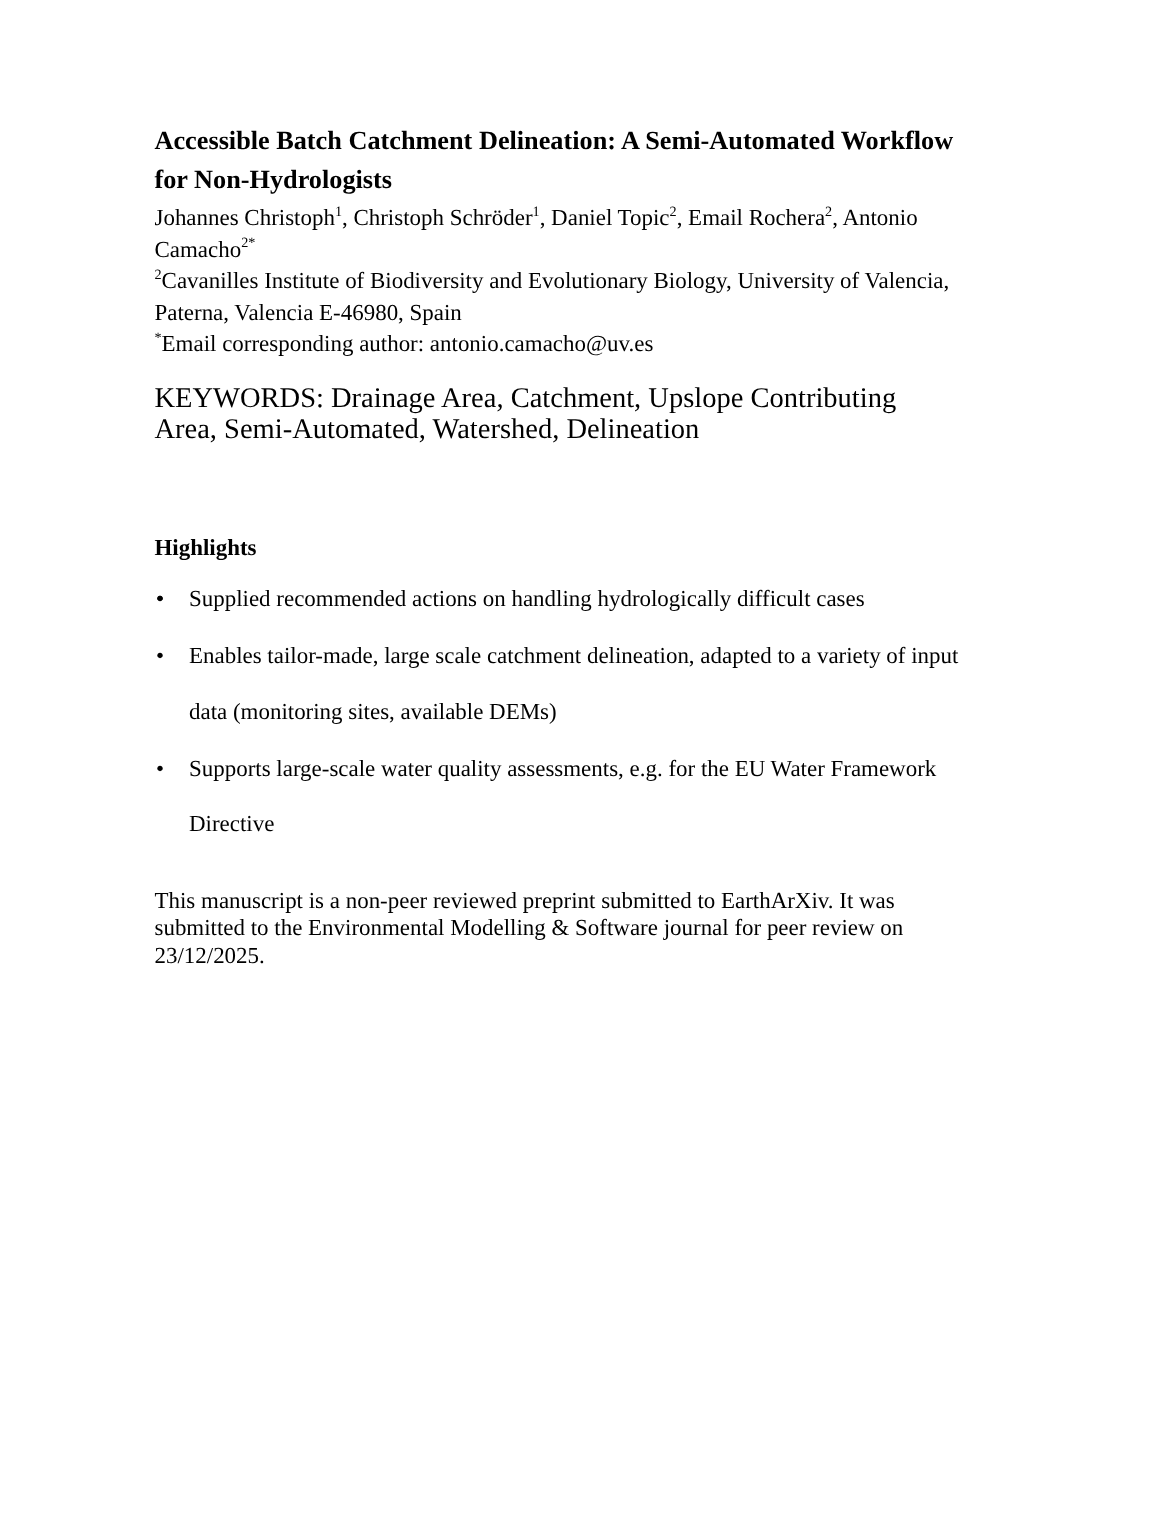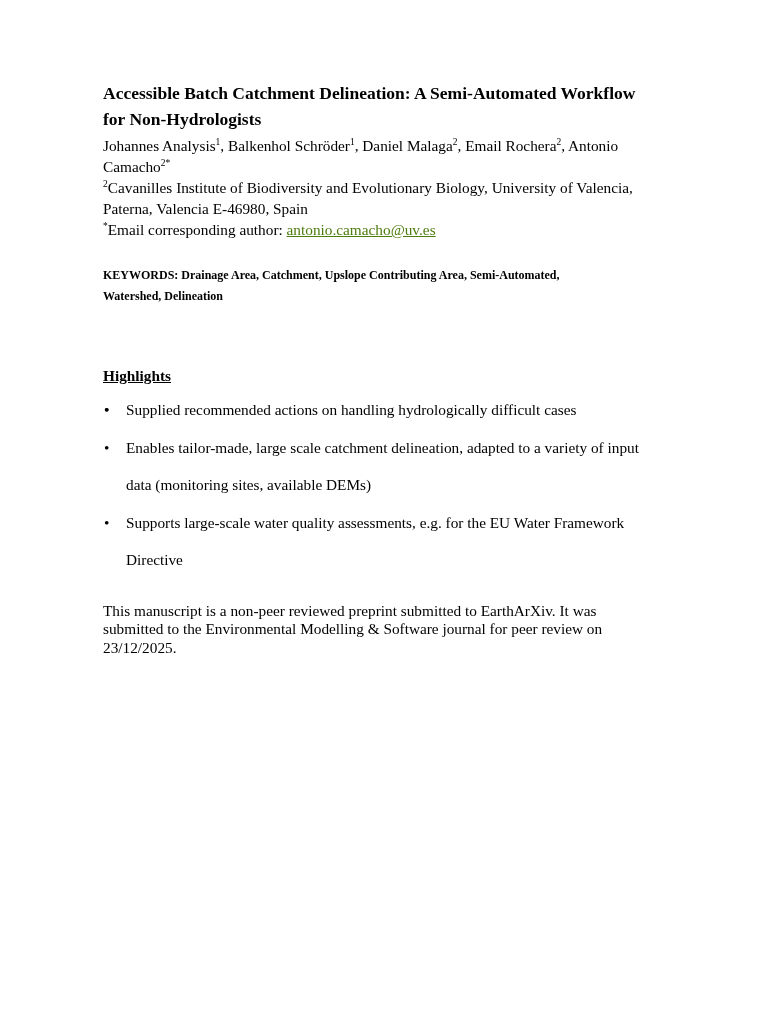--- a/index.html
+++ b/index.html
@@ -30,37 +30,35 @@
     max-width: 560px;
     font-size: 15.3px;
     line-height: 21px;
   }
   sup {
     font-size: 0.62em;
     line-height: 0;
     vertical-align: super;
   }
   .email-link {
-    color: #4d7c0f;
-    text-decoration: underline;
+    color: #000000;
     cursor: pointer;
   }
   .keywords {
-    margin: 25px 0 0 0;
+    margin: 15px 0 0 0;
     max-width: 505px;
-    font-size: 12px;
-    font-weight: bold;
+    font-size: 19px;
+    font-weight: normal;
     line-height: 21px;
   }
   .highlights-heading {
     margin: 58px 0 0 0;
     font-size: 15.3px;
     font-weight: bold;
     line-height: 21px;
-    text-decoration: underline;
   }
   ul.highlights {
     list-style: none;
     margin: 5px 0 0 0;
     padding: 0;
     max-width: 563px;
   }
   ul.highlights li {
     position: relative;
     padding-left: 23px;
@@ -81,21 +79,21 @@
   }
 </style>
 </head>
 <body>
 
 <div class="page">
 
   <h1 class="title">Accessible Batch Catchment Delineation: A Semi-Automated Workflow for Non-Hydrologists</h1>
 
   <div class="meta">
-    <p><span>Johannes Analysis</span><sup>1</sup><span>, Balkenhol Schröder</span><sup>1</sup><span>, Daniel Malaga</span><sup>2</sup><span>, Email Rochera</span><sup>2</sup><span>, Antonio Camacho</span><sup>2*</sup></p>
+    <p><span>Johannes Christoph</span><sup>1</sup><span>, Christoph Schröder</span><sup>1</sup><span>, Daniel Topic</span><sup>2</sup><span>, Email Rochera</span><sup>2</sup><span>, Antonio Camacho</span><sup>2*</sup></p>
 
 
     <p><sup>2</sup><span>Cavanilles Institute of Biodiversity and Evolutionary Biology, University of Valencia, Paterna, Valencia E-46980, Spain</span></p>
 
     <p><sup>*</sup><span>Email corresponding author: </span><a class="email-link">antonio.camacho@uv.es</a></p>
   </div>
 
   <p class="keywords">KEYWORDS: Drainage Area, Catchment, Upslope Contributing Area, Semi-Automated, Watershed, Delineation</p>
 
   <p class="highlights-heading">Highlights</p>

